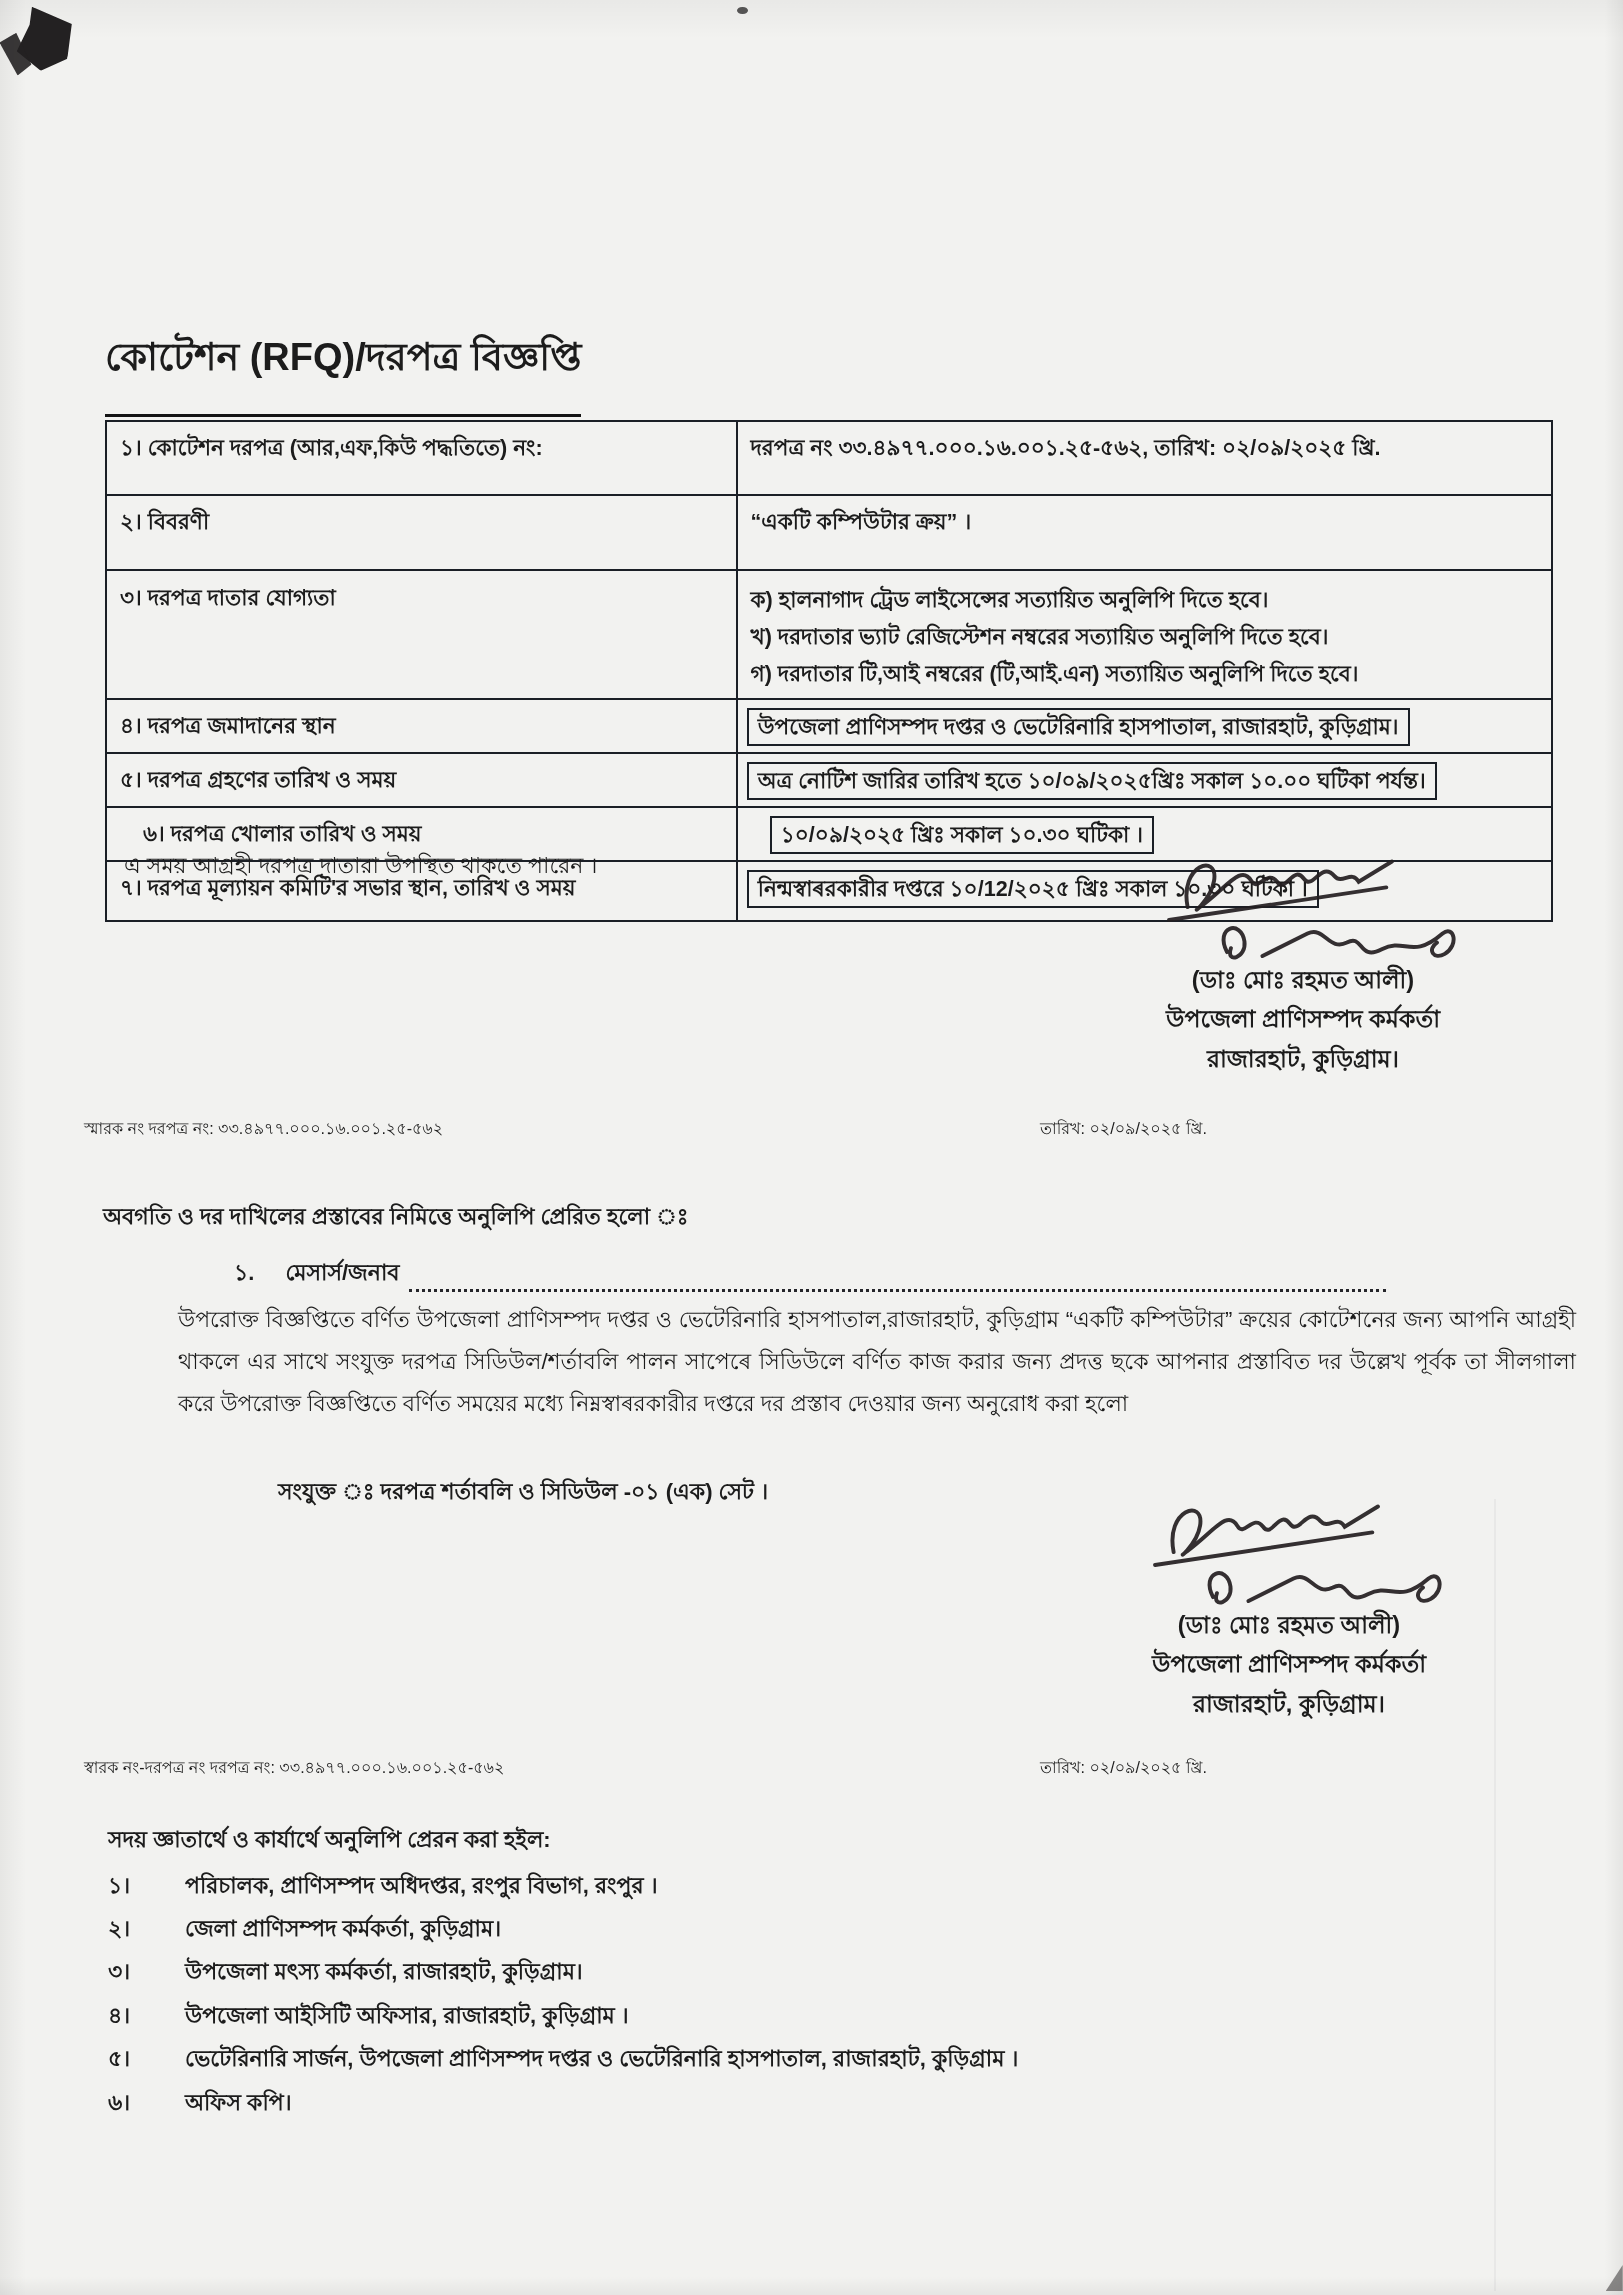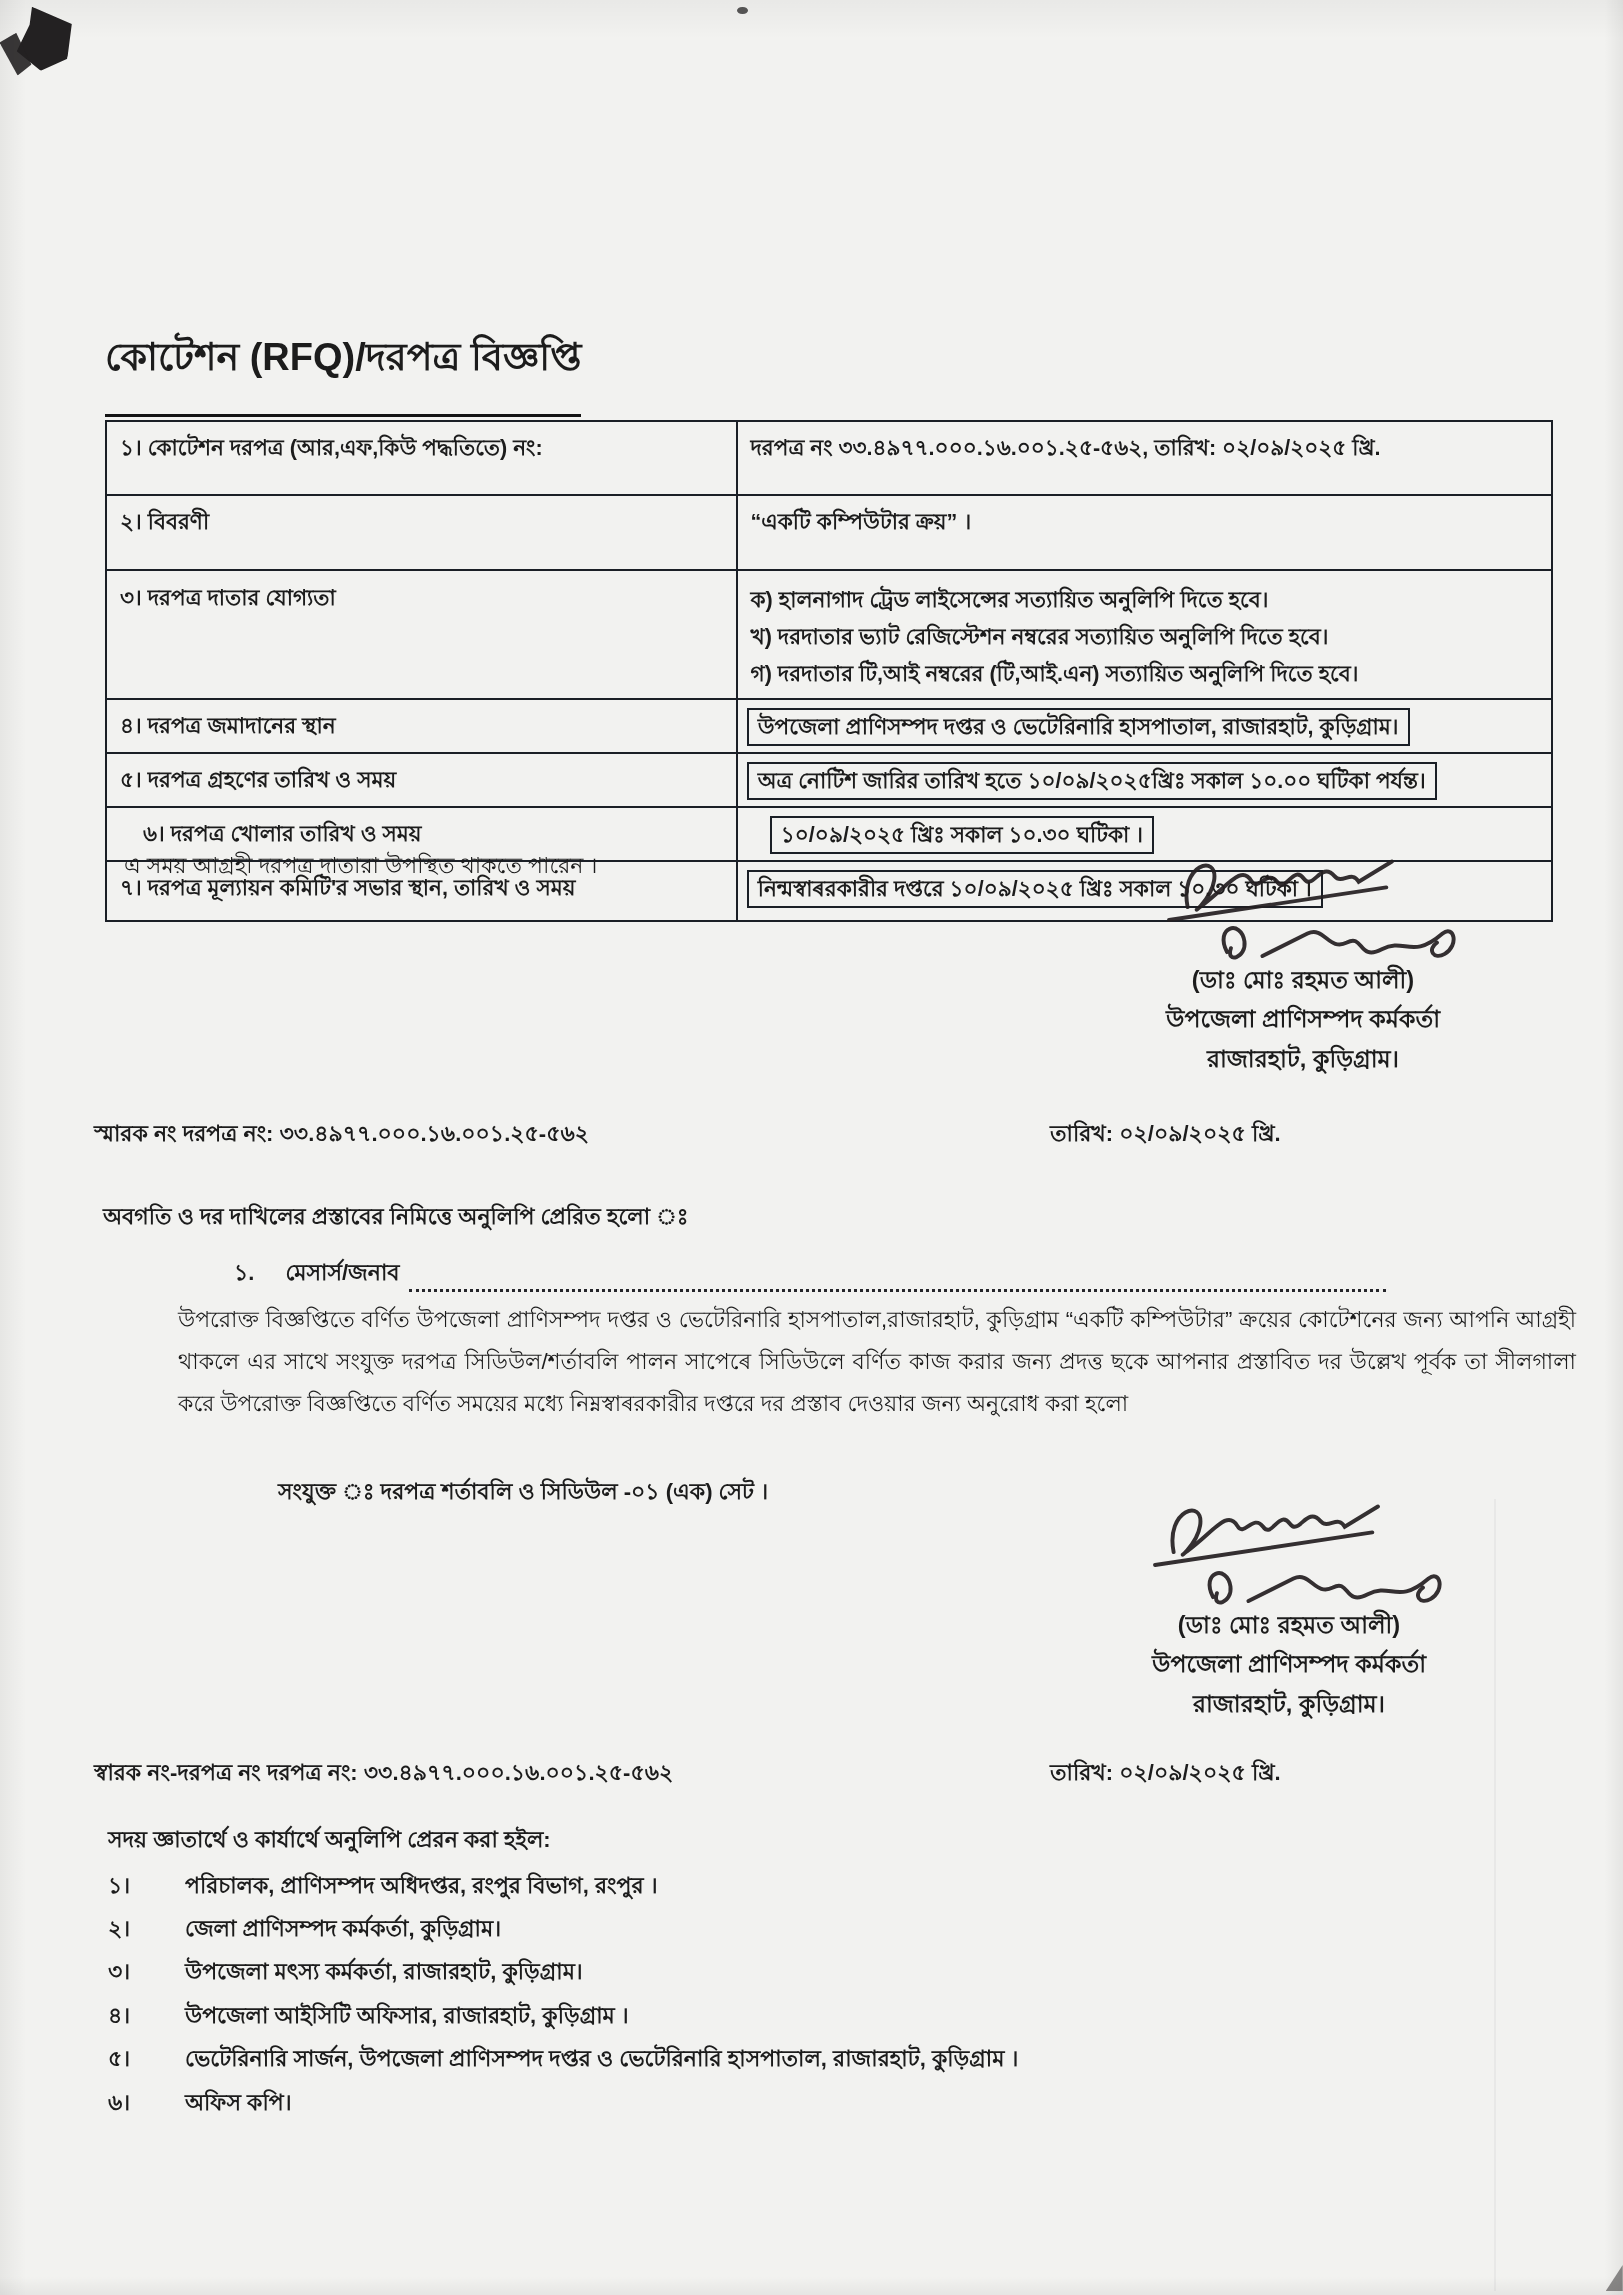--- a/index.html
+++ b/index.html
@@ -72,21 +72,21 @@
 
   .sigblock{position:absolute;width:432px;text-align:center;font-weight:bold;}
   .sig1{left:1087px;top:854px;}
   .sig2{left:1073px;top:1499px;}
   .sigblock .scribble{height:108px;position:relative;}
   .sigblock .scribble svg{position:absolute;left:46px;top:-6.5px;}
   .sigblock .sname{font-size:23.6px;line-height:37px;}
   .sigblock .sdesig{font-size:23.6px;line-height:41px;}
   .sigblock .saddr{font-size:23.6px;line-height:39px;}
 
-  .memo{position:absolute;left:94px;width:1440px;font-size:22px;font-weight:bold;}
+  .memo{position:absolute;left:84px;width:1440px;font-size:16px;font-weight:normal;}
   .memo1{top:1116px;}
   .memo2{top:1755px;}
   .memo .mdate{position:absolute;left:956px;top:0;}
 
   .copyintro{position:absolute;left:103px;top:1199px;font-size:22px;font-weight:bold;}
 
   .addressee{position:absolute;left:234px;top:1255px;width:1152px;
     display:flex;align-items:flex-end;font-size:22px;font-weight:bold;}
   .addressee .anum{margin-right:31px;}
   .addressee .alabel{margin-right:9.2px;}
@@ -148,21 +148,21 @@
     </tr>
     <tr class="r6">
       <td class="c1">৬। দরপত্র খোলার তারিখ ও সময়</td>
       <td class="c2">
         <span class="innerbox">১০/০৯/২০২৫ খ্রিঃ সকাল ১০.৩০ ঘটিকা ।</span>
       </td>
     </tr>
     <tr class="r7">
       <td class="c1">৭। দরপত্র মূল্যায়ন কমিটি'র সভার স্থান, তারিখ ও সময়</td>
       <td class="c2">
-        <span class="innerbox">নিন্মস্বাৰরকারীর দপ্তরে ১০/০৯/২০২৫ খ্রিঃ সকাল ১০.৩০ ঘটিকা ।</span>
+        <span class="innerbox">নিন্মস্বাৰরকারীর দপ্তরে ১০/12/২০২৫ খ্রিঃ সকাল ১০.৩০ ঘটিকা ।</span>
       </td>
     </tr>
   </tbody>
     </table>
 
   <div class="attend">এ সময় আগ্রহী দরপত্র দাতারা উপস্থিত থাকতে পারেন ।</div>
 
   <div class="sigblock sig1">
     <div class="scribble">
       <svg width="340" height="121" viewBox="0 0 600 215" fill="none">

